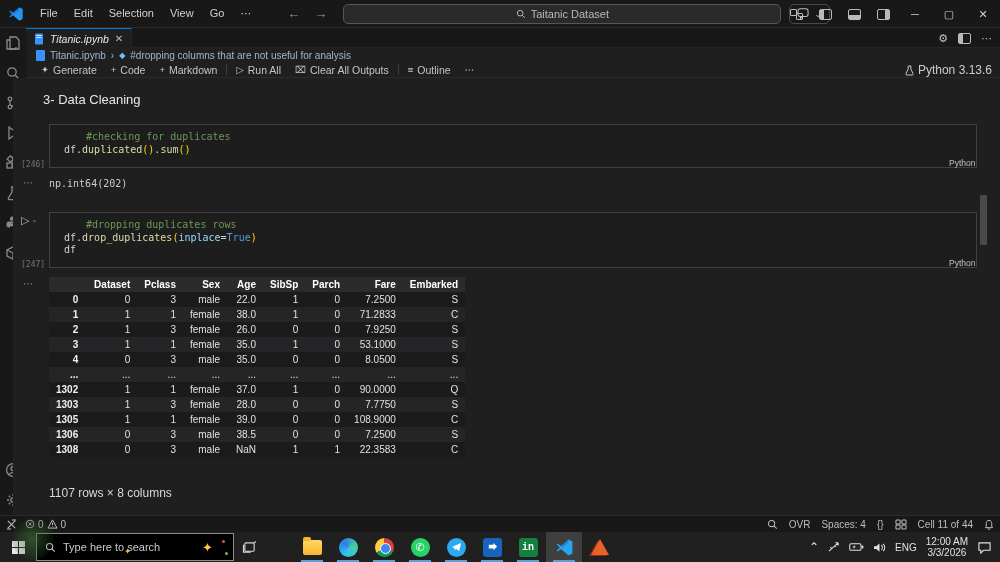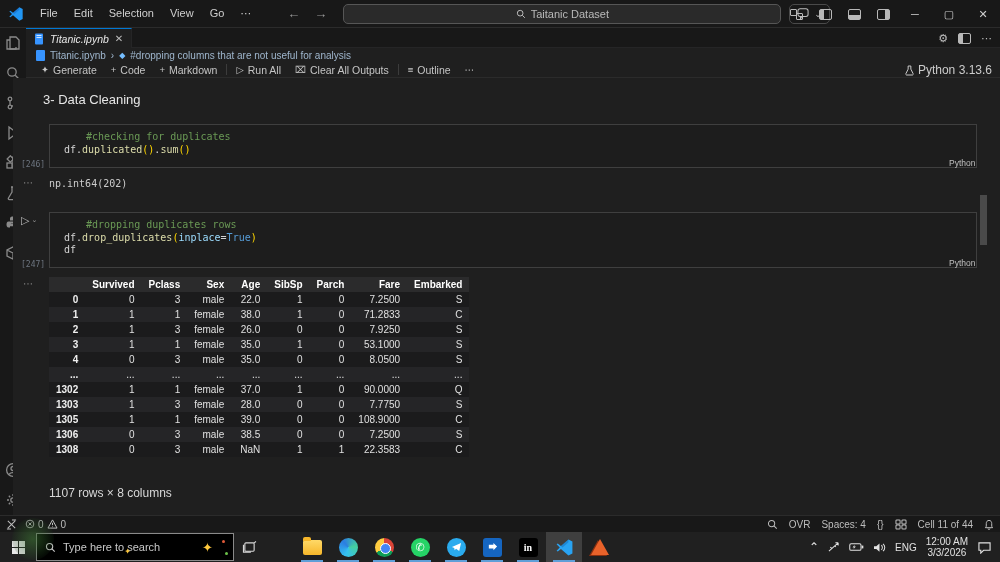--- a/index.html
+++ b/index.html
@@ -113,21 +113,21 @@
   .app-ico { width:19px; height:19px; border-radius:3px; display:flex; align-items:center; justify-content:center; }
   .folder { width:19px; height:15px; background:linear-gradient(#ffd968,#f7b72a); border-radius:2px; position:relative; }
   .folder::before { content:""; position:absolute; top:-3px; left:0; width:8px; height:4px; background:#f7b72a; border-radius:2px 2px 0 0; }
   .edge { border-radius:50%; background:conic-gradient(from 200deg,#35c1f1,#2b7de1,#45d09e,#35c1f1); }
   .chrome { border-radius:50%; background:conic-gradient(#db4437 0 33%,#0f9d58 0 66%,#ffcd40 0 100%); position:relative; }
   .chrome::after { content:""; position:absolute; left:5px; top:5px; width:9px; height:9px; border-radius:50%;
     background:#4285f4; border:1.6px solid #fff; }
   .whatsapp { border-radius:50%; background:#25d366; color:#fff; font-size:11px; }
   .telegram { border-radius:50%; background:#2aabee; }
   .streamapp { background:#1565c0; }
-  .linkedin { background:#000000; color:#fff; font-weight:bold; font-size:10px; font-family:Liberation Serif, serif; }
+  .linkedin { background:#15803d; color:#fff; font-weight:bold; font-size:10px; font-family:Liberation Mono, monospace; }
   .matlab-tri { width:0; height:0; border-left:9px solid transparent; border-right:9px solid transparent;
     border-bottom:16px solid #e8622a; filter:drop-shadow(-2px 1px 0 #8a2f0f); }
   #tray { position:absolute; right:0; top:0; height:30px; display:flex; align-items:center; gap:9px; padding-right:8px;
     color:#e2e2e2; font-size:10px; }
   #clock { text-align:center; font-size:10px; line-height:11px; }
   .green-glow { position:absolute; left:12px; top:518px; width:42px; height:42px; border-radius:50%;
     background:radial-gradient(circle,rgba(60,120,50,.55),rgba(30,60,30,.15) 70%,transparent); z-index:40; pointer-events:none; }
 </style>
 </head>
 <body>
@@ -334,21 +334,21 @@
     </div>
     <span class="exec-label" style="left:8px; top:182px;">[247]</span>
     <span class="lang-label" style="left:936px; top:180px;">Python</span>
 
     <span class="out-dots" style="left:10px; top:200px;">⋯</span>
     <div id="df-wrap">
       <table id="df-table">
           <thead>
             <tr>
               <th style="width: 34px;"></th>
-              <th style="width: 52px;">Survived</th>
+              <th style="width: 52px;">Dataset</th>
               <th style="width: 42px;">Pclass</th>
               <th style="width: 44px;">Sex</th>
               <th style="width: 36px;">Age</th>
               <th style="width: 40px;">SibSp</th>
               <th style="width: 40px;">Parch</th>
               <th style="width: 54px;">Fare</th>
               <th style="width: 56px;">Embarked</th>
             </tr>
           </thead>
           <tbody>

